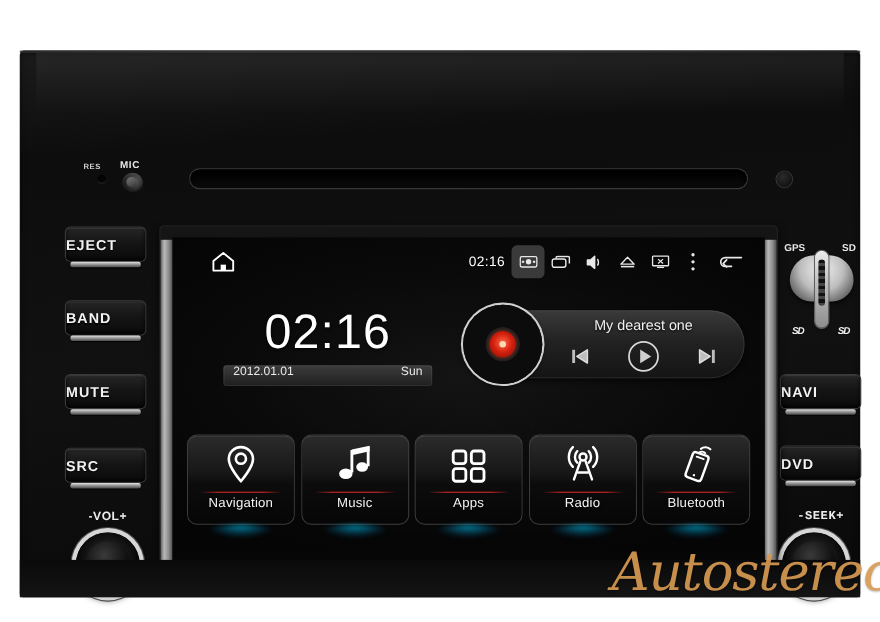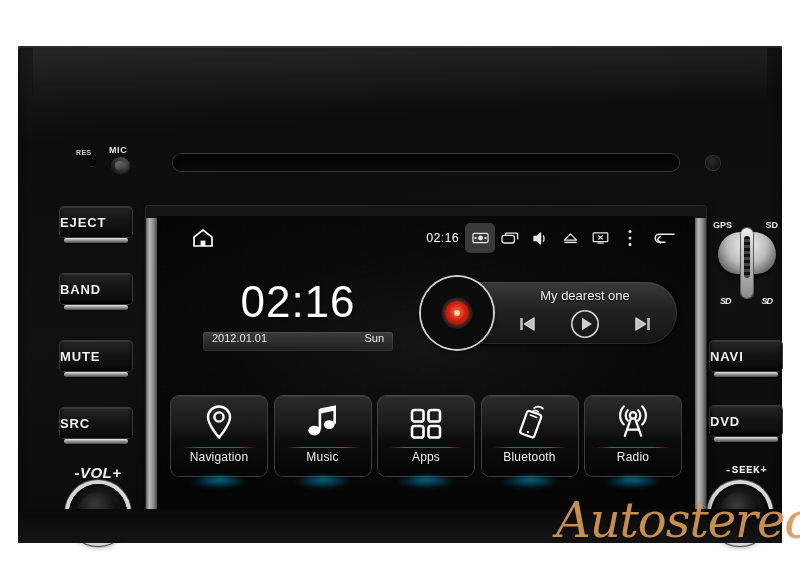--- a/index.html
+++ b/index.html
@@ -56,21 +56,21 @@
     box-shadow:0 1px 1px rgba(0,0,0,.8);}
 
   #btn-eject{left:42px;top:161px;}
   #btn-band {left:42px;top:228px;}
   #btn-mute {left:42px;top:295px;}
   #btn-src  {left:42px;top:362px;}
   #btn-navi {left:692px;top:295px;}
   #btn-dvd  {left:692px;top:360px;}
 
   .lbl-vol{position:absolute;left:52px;top:418px;width:56px;text-align:center;
-    font-size:15px;font-weight:bold;color:#ededed;letter-spacing:.5px;font-style:italic;}
+    font-size:11px;font-weight:bold;color:#ededed;letter-spacing:.5px;}
   .lbl-seek{position:absolute;left:694px;top:418px;width:68px;text-align:center;
     font-size:11px;font-weight:bold;color:#ededed;letter-spacing:.5px;font-family:Liberation Mono, monospace;}
 
   
   .knob{position:absolute;width:58px;height:58px;border-radius:50%;
     background:radial-gradient(circle at 50% 42%,#1a1a1a 36%,#0a0a0a 58%,#000 70%);
     box-shadow:0 0 0 4px #d6d6d6,0 0 0 5px #4a4a4a,0 3px 7px rgba(0,0,0,.85);
     cursor:pointer;}
   .knob:before{content:"";position:absolute;left:9px;top:8px;width:40px;height:40px;
     border-radius:50%;background:radial-gradient(circle at 42% 32%,#3a3a3a,#0d0d0d 62%,#000);}
@@ -382,47 +382,47 @@
                 <rect x="4" y="22" width="11.5" height="11.5" rx="2.6"></rect>
                 <rect x="20.5" y="22" width="11.5" height="11.5" rx="2.6"></rect>
               </svg>
             </div>
             <div class="redline"></div>
             <div class="lab">Apps</div>
           </div>
 
           <div class="tile">
             <div class="ic">
+              <svg width="38" height="40" viewBox="0 0 38 40" fill="none" stroke="#fff" stroke-width="2.2" stroke-linecap="round" stroke-linejoin="round">
+                <circle cx="19" cy="13.4" r="3.2"></circle>
+                <path d="M24.2 8.2a7.4 7.4 0 0 1 0 10.4M13.8 18.6a7.4 7.4 0 0 1 0-10.4"></path>
+                <path d="M28.2 4.4a12.8 12.8 0 0 1 0 18M9.8 22.4a12.8 12.8 0 0 1 0-18"></path>
+                <path d="M16.6 17.4 10.8 33.8M21.4 17.4 27.2 33.8"></path>
+                <path d="M14.2 27.6h9.6"></path>
+              </svg>
+            </div>
+            <div class="redline"></div>
+            <div class="lab">Radio</div>
+          </div>
+
+          <div class="tile">
+            <div class="ic">
               <svg width="36" height="40" viewBox="0 0 36 40" fill="none" stroke="#fff" stroke-width="2.2" stroke-linecap="round">
                 <g transform="rotate(20 18 24)">
                   <rect x="10.5" y="10" width="15" height="24" rx="2.6"></rect>
                   <circle cx="18" cy="30.4" r="1.1" fill="#fff" stroke="none"></circle>
                   <path d="M14.6 13.6h6.8" stroke-width="1.6"></path>
                 </g>
                 <path d="M20.4 9.6c1.6-1.4 4.2-1.3 5.7.3" stroke-width="1.9"></path>
                 <path d="M22.2 6.1c2.5-2.1 6.3-1.9 8.6.4" stroke-width="1.9"></path>
               </svg>
             </div>
             <div class="redline"></div>
             <div class="lab">Bluetooth</div>
           </div>
-
-          <div class="tile">
-            <div class="ic">
-              <svg width="38" height="40" viewBox="0 0 38 40" fill="none" stroke="#fff" stroke-width="2.2" stroke-linecap="round" stroke-linejoin="round">
-                <circle cx="19" cy="13.4" r="3.2"></circle>
-                <path d="M24.2 8.2a7.4 7.4 0 0 1 0 10.4M13.8 18.6a7.4 7.4 0 0 1 0-10.4"></path>
-                <path d="M28.2 4.4a12.8 12.8 0 0 1 0 18M9.8 22.4a12.8 12.8 0 0 1 0-18"></path>
-                <path d="M16.6 17.4 10.8 33.8M21.4 17.4 27.2 33.8"></path>
-                <path d="M14.2 27.6h9.6"></path>
-              </svg>
-            </div>
-            <div class="redline"></div>
-            <div class="lab">Radio</div>
-          </div>
         </div>
 
         <div class="scr-floor"></div>
       </div>
     </div>
 
     <div class="chassis-bottomcut"></div>
   </div>
 
   <div class="watermark">Autostereo</div>

